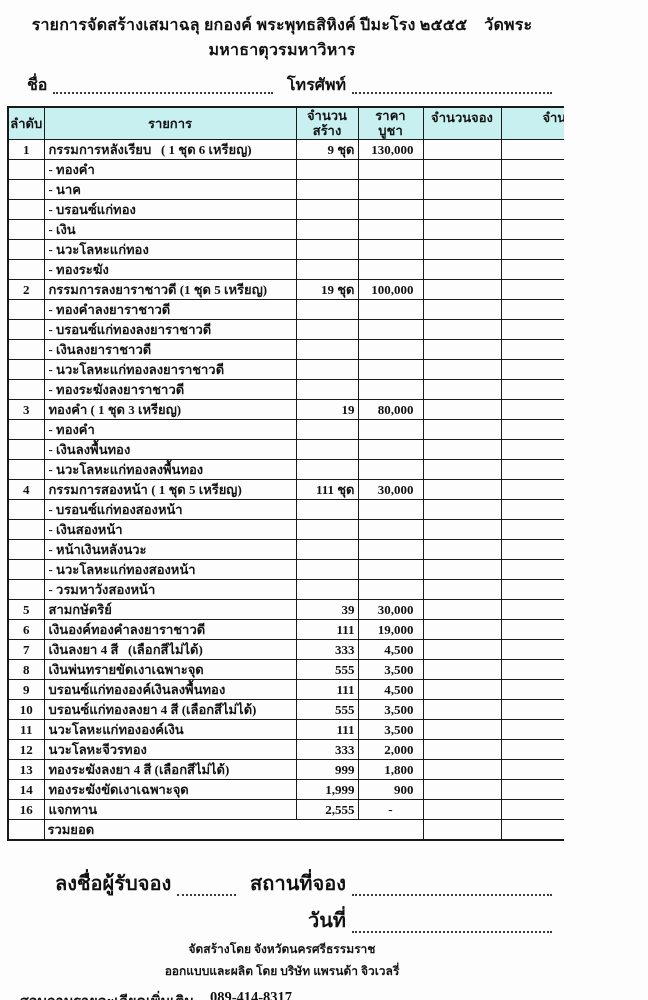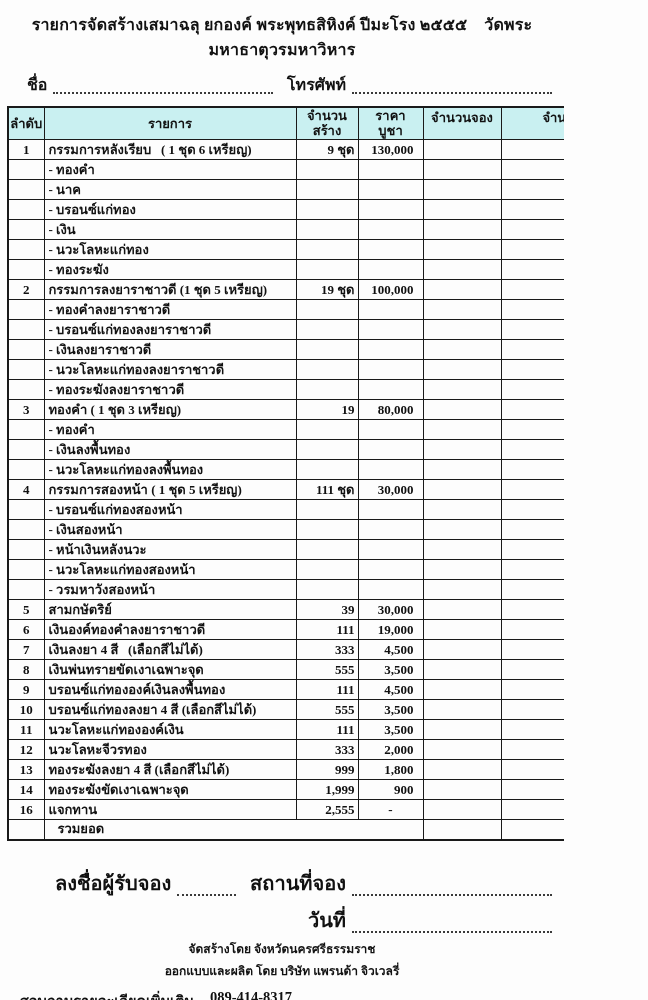--- a/index.html
+++ b/index.html
@@ -62,21 +62,21 @@
   }
   .h-no,.h-item{vertical-align:middle;}
   .h-qty,.h-price{vertical-align:middle;}
   .h-res,.h-amt{vertical-align:top;padding-top:2px;}
   tbody td{height:19px;line-height:19px;}
   .c-no{text-align:center;}
   .c-item{text-align:left;padding-left:4px;white-space:pre;}
   .c-qty{text-align:right;padding-right:3px;}
   .c-price{text-align:right;padding-right:9px;}
   .c-price.dash{text-align:center;padding-right:0;}
-  .c-total{text-align:left;padding-left:13px;font-family:Liberation Mono, monospace;}
+  .c-total{text-align:left;padding-left:3px;}
 
   .sig{
     margin:26px 8px 0 55px;
     font-size:20px;
   }
   .sig-row{display:flex;align-items:flex-end;}
   .sig-row.right{justify-content:flex-end;margin-top:5px;}
 
   .footer-center{
     text-align:center;

